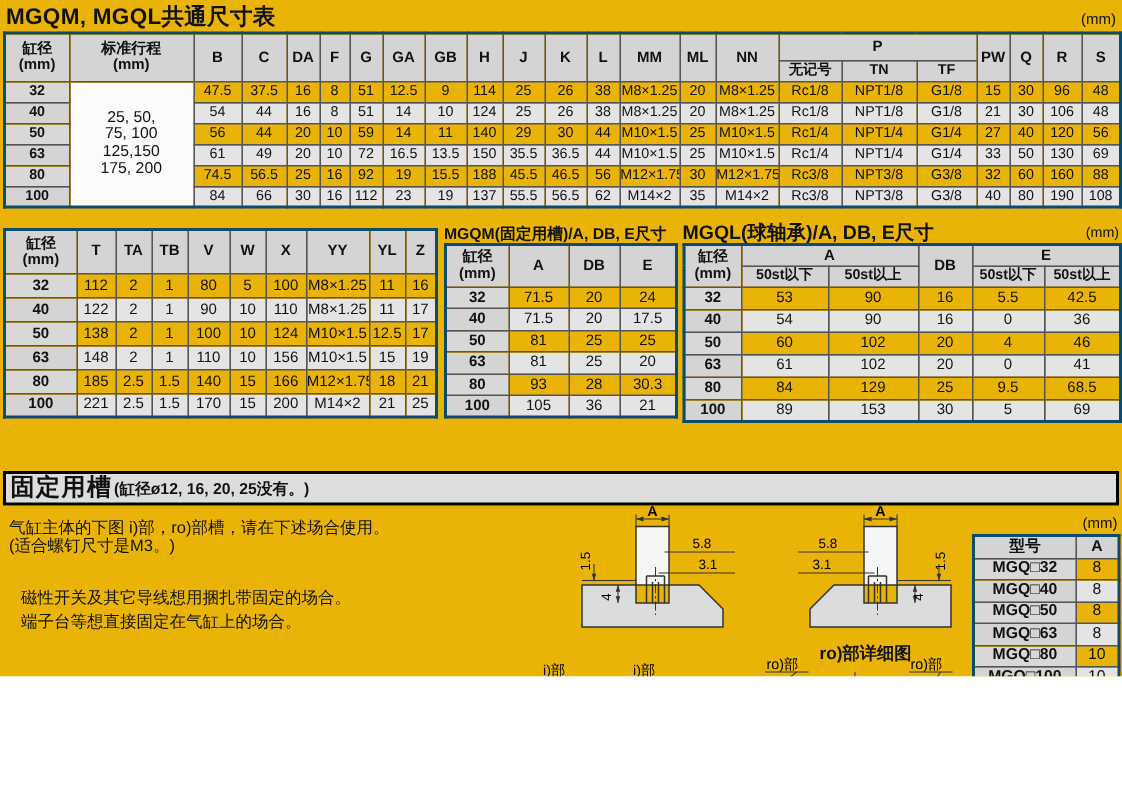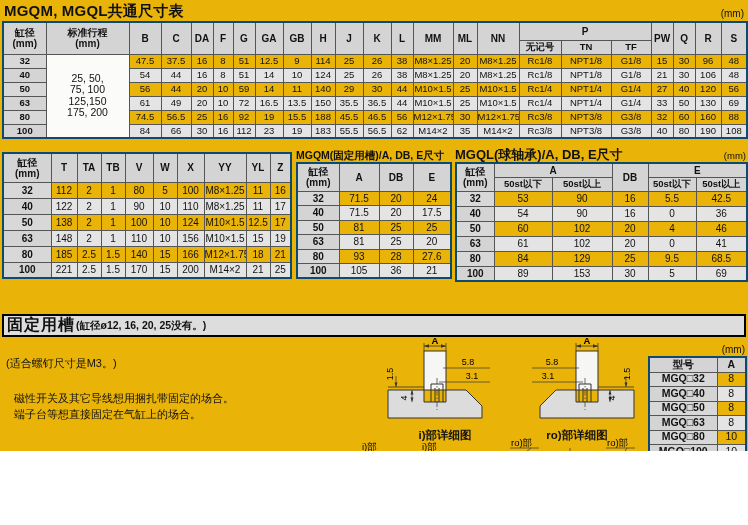--- a/index.html
+++ b/index.html
@@ -257,21 +257,21 @@
         </tr>
         <tr class="shade">
           <td class="bore">100</td>
           <td>84</td>
           <td>66</td>
           <td>30</td>
           <td>16</td>
           <td>112</td>
           <td>23</td>
           <td>19</td>
-          <td>183</td>
+          <td>137</td>
           <td>55.5</td>
           <td>56.5</td>
           <td>62</td>
           <td>M14×2</td>
           <td>35</td>
           <td>M14×2</td>
           <td>Rc3/8</td>
           <td>NPT3/8</td>
           <td>G3/8</td>
           <td>40</td>
@@ -428,21 +428,21 @@
         <tr class="shade">
           <td class="bore">63</td>
           <td>81</td>
           <td>25</td>
           <td>20</td>
         </tr>
         <tr>
           <td class="bore">80</td>
           <td>93</td>
           <td>28</td>
-          <td>27.6</td>
+          <td>30.3</td>
         </tr>
         <tr class="shade">
           <td class="bore">100</td>
           <td>105</td>
           <td>36</td>
           <td>21</td>
         </tr>
       </tbody>
   </table>
 
@@ -525,20 +525,21 @@
         </tr>
       </tbody>
   </table>
 
 
   <div class="section-bar">
     <span class="big">固定用槽</span>
     <span class="small">(缸径ø12, 16, 20, 25没有。)</span>
   </div>
 
+  <div class="bodytext" style="left:6px;top:344px">气缸主体的下图 i)部，ro)部槽，请在下述场合使用。</div>
   <div class="bodytext" style="left:6px;top:356px">(适合螺钉尺寸是M3。)</div>
   <div class="bodytext" style="left:14px;top:407px">端子台等想直接固定在气缸上的场合。</div>
   <div class="bodytext" style="left:14px;top:391px">磁性开关及其它导线想用捆扎带固定的场合。</div>
 
   <svg style="left:380px;top:338px" width="130" height="88" viewBox="0 0 130 88">
     <polygon points="8,52 44,52 44,64 66,64 66,52 86,52 102,68 102,80 8,80" fill="#dcdcdc" stroke="#333" stroke-width="1"></polygon>
     <rect x="44" y="13" width="22" height="39" fill="#f6f6f4" stroke="#333" stroke-width="1"></rect>
     <line x1="51" y1="46" x2="63" y2="46" stroke="#333"></line>
     <line x1="51" y1="46" x2="51" y2="64" stroke="#333"></line>
     <line x1="63" y1="46" x2="63" y2="64" stroke="#333"></line>
@@ -557,21 +558,20 @@
     <line x1="59" y1="44" x2="110" y2="44" stroke="#333" stroke-width=".7"></line>
     <text class="dimtxt" x="92" y="41" text-anchor="middle">3.1</text>
     <line x1="16" y1="38" x2="16" y2="49" stroke="#333" stroke-width=".7"></line>
     <polygon points="16,49 14.5,44.5 17.5,44.5" fill="#333"></polygon>
     <text class="dimtxt" x="13" y="36" text-anchor="middle" transform="rotate(-90 13 36)">1.5</text>
     <line x1="32" y1="52" x2="32" y2="64" stroke="#333" stroke-width=".7"></line>
     <polygon points="32,52 30.5,56.5 33.5,56.5" fill="#333"></polygon>
     <polygon points="32,64 30.5,59.5 33.5,59.5" fill="#333"></polygon>
     <text class="dimtxt" x="27" y="60" text-anchor="middle" transform="rotate(-90 27 60)">4</text>
   </svg>
-  <div class="fig-caption" style="left:380px;top:428px;width:130px">i)部详细图</div>
 
   <svg style="left:512px;top:338px" width="130" height="88" viewBox="0 0 130 88">
     <polygon points="122,52 86,52 86,64 64,64 64,52 44,52 28,68 28,80 122,80" fill="#dcdcdc" stroke="#333" stroke-width="1"></polygon>
     <rect x="64" y="13" width="22" height="39" fill="#f6f6f4" stroke="#333" stroke-width="1"></rect>
     <line x1="67" y1="46" x2="79" y2="46" stroke="#333"></line>
     <line x1="67" y1="46" x2="67" y2="64" stroke="#333"></line>
     <line x1="79" y1="46" x2="79" y2="64" stroke="#333"></line>
     <line x1="71" y1="50" x2="71" y2="64" stroke="#333"></line>
     <line x1="75" y1="50" x2="75" y2="64" stroke="#333"></line>
     <line x1="73" y1="40" x2="73" y2="72" stroke="#333" stroke-width=".7" stroke-dasharray="6 2 1.5 2"></line>

